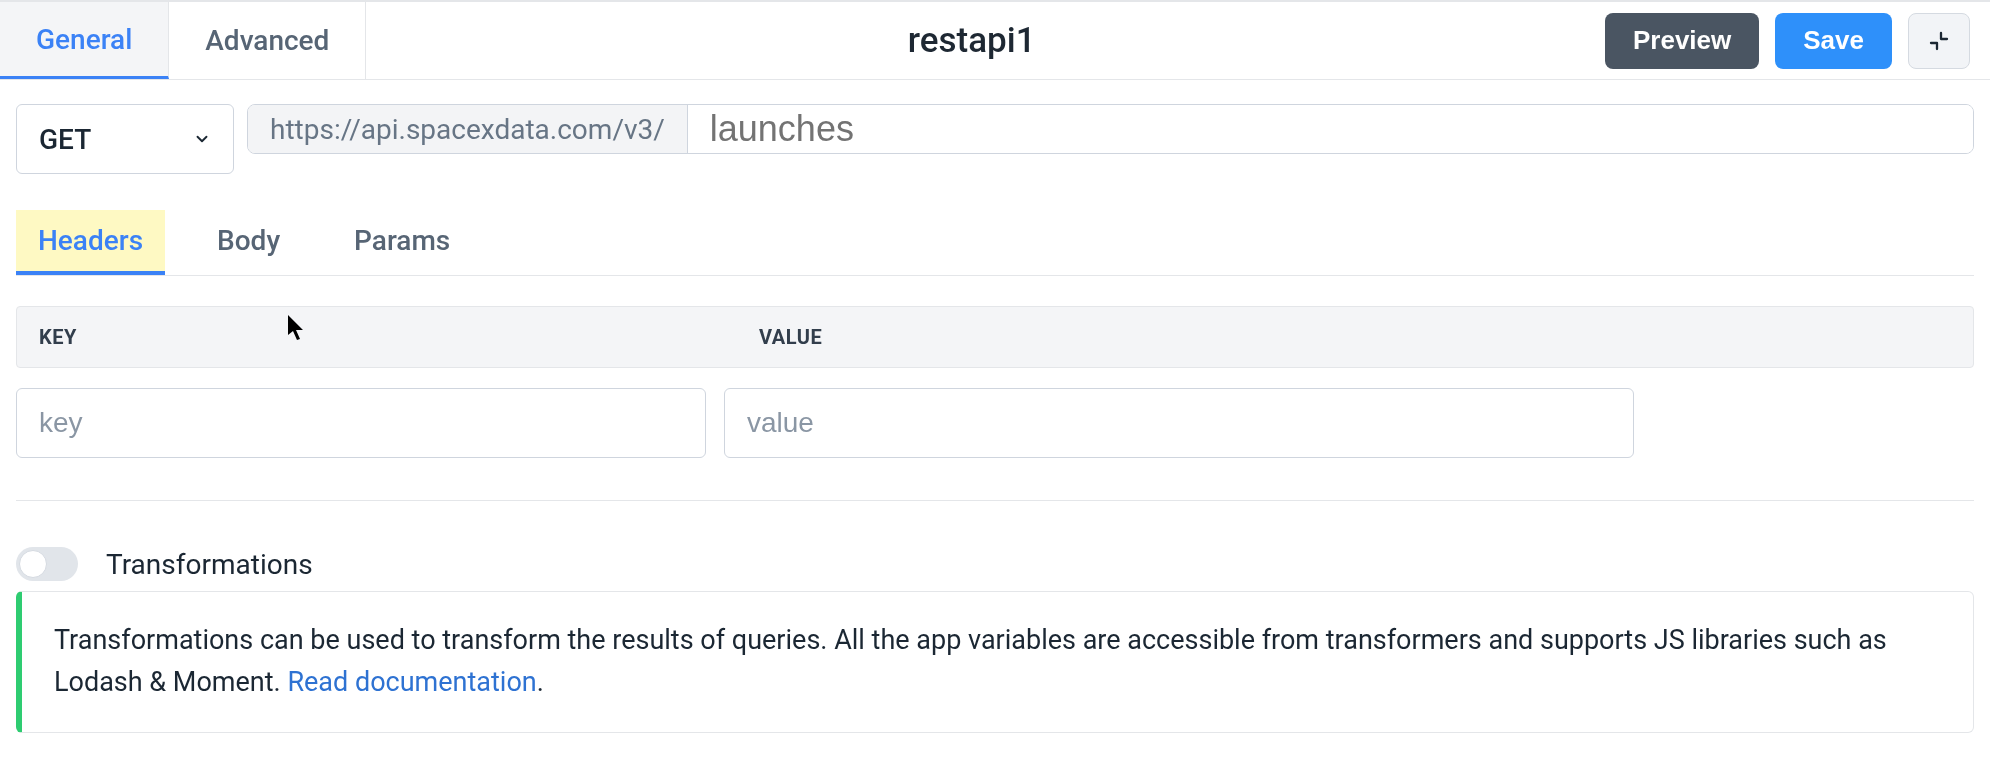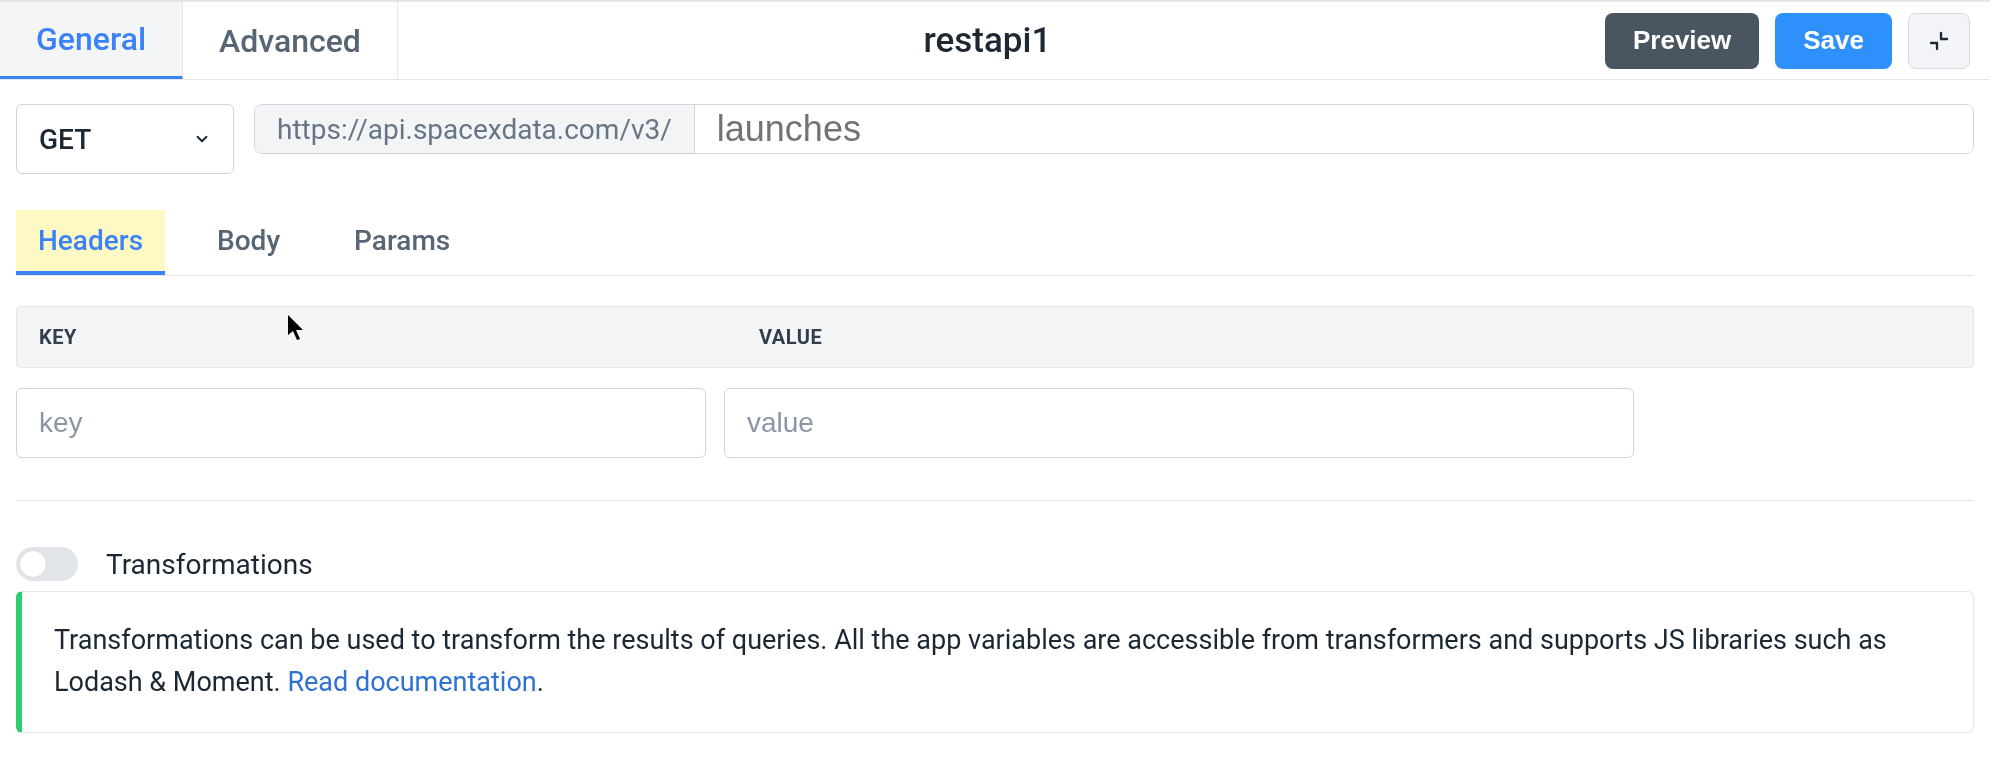--- a/index.html
+++ b/index.html
@@ -23,21 +23,21 @@
       border-top: 2px solid #e4e6e9;
     }
     .top-tabs {
       display: flex;
     }
     .top-tab {
       display: flex;
       align-items: center;
       justify-content: center;
       padding: 0 36px;
-      font-size: 32px;
+      font-size: 28px;
       font-weight: 500;
       color: #576575;
       border-right: 1px solid #e4e6e9;
       background: #fff;
       cursor: pointer;
     }
     .top-tab.active {
       background: #f4f5f7;
       color: #3b82f6;
       border-bottom: 3px solid #3b82f6;
@@ -89,21 +89,21 @@
       justify-content: center;
       cursor: pointer;
       padding: 0;
     }
     
     .content {
       padding: 24px 16px 0 16px;
     }
     .url-row {
       display: flex;
-      gap: 20px;
+      gap: 13px;
     }
     .method-select {
       width: 218px;
       height: 70px;
       border: 1px solid #cfd5de;
       border-radius: 6px;
       background: #fff;
       display: flex;
       align-items: center;
       justify-content: space-between;

